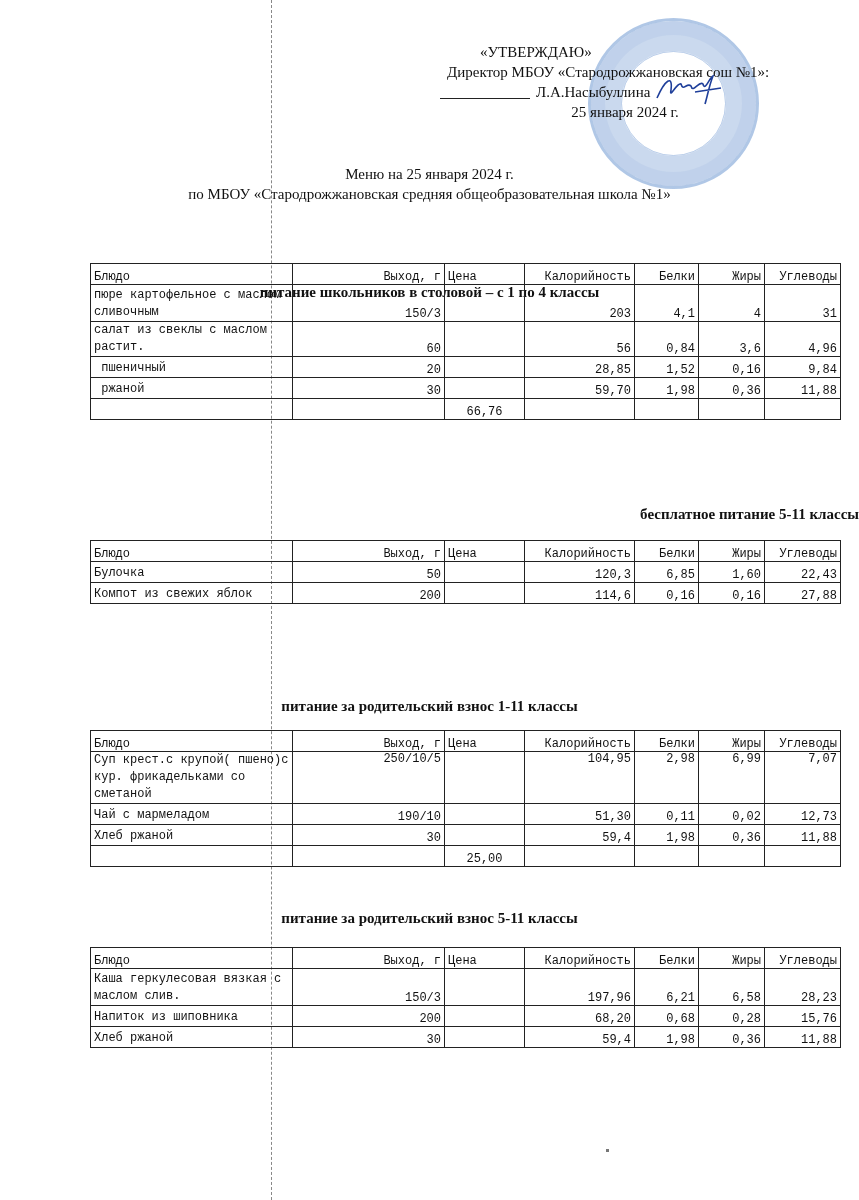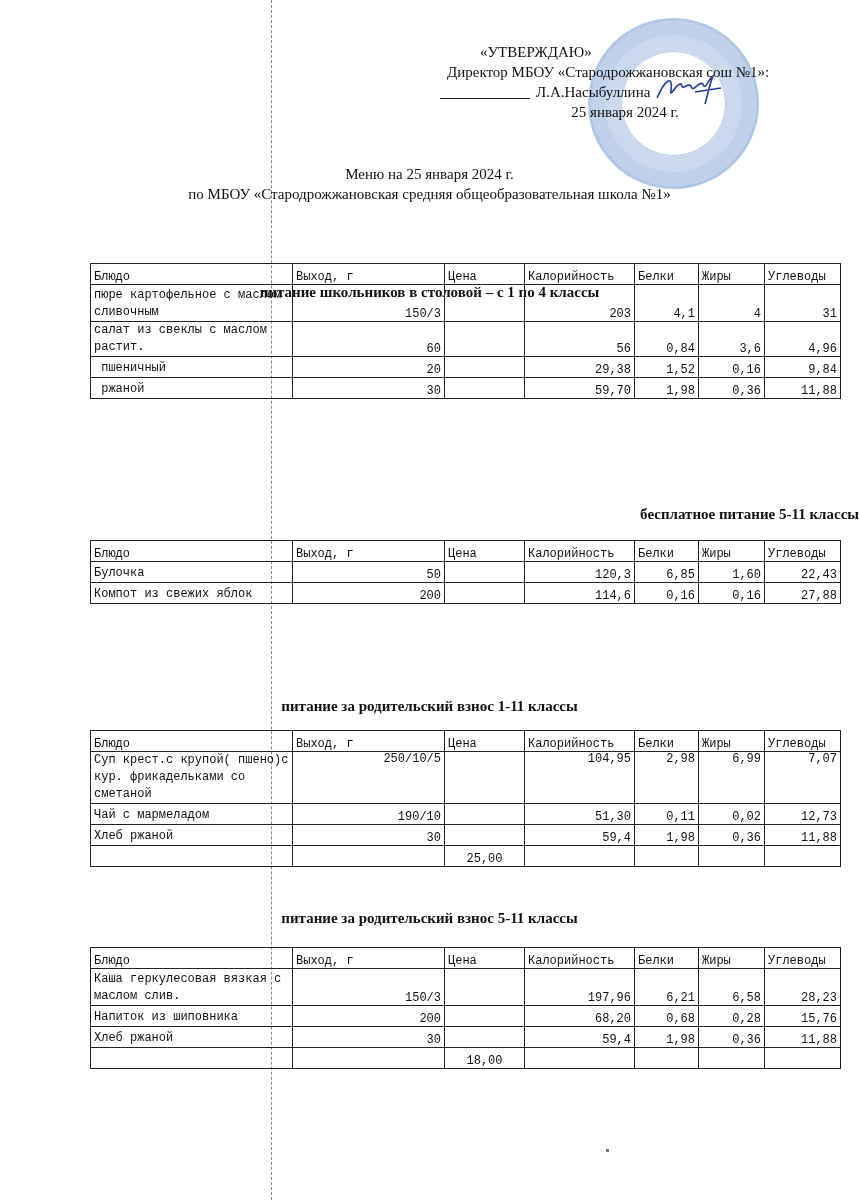--- a/index.html
+++ b/index.html
@@ -45,21 +45,21 @@
     position: absolute; left: 60px; width: 750px;
     border-collapse: collapse;
     font-family: Liberation Mono, monospace; font-size: 12px;
     table-layout: fixed;
     margin-left: 30px;
   }
   table.menu td, table.menu th {
     border: 1px solid #222; padding: 0 3px; height: 20px;
     font-weight: normal; vertical-align: bottom; white-space: nowrap;
   }
-  table.menu th { text-align: left; }
+  table.menu th { text-align: right; }
   table.menu th.c-name { text-align: left; }
   table.menu th.c-price { text-align: left; }
   table.menu td { text-align: right; }
   table.menu td.c-name { text-align: left; white-space: normal; line-height: 17px; }
   table.menu td.c-price { text-align: left; }
   table.menu tr.tall td { height: 36px; }
   table.menu tr.top td { vertical-align: top; }
   table.menu tr.total td.c-price { text-align: center; }
   .mark { position: absolute; left: 606px; top: 1149px; width: 3px; height: 3px; background: #777; }
 </style>
@@ -122,33 +122,42 @@
     <td class="c-price"></td>
     <td>56</td>
     <td>0,84</td>
     <td>3,6</td>
     <td>4,96</td>
   </tr>
   <tr>
     <td class="c-name" style="white-space:pre;"> пшеничный</td>
     <td>20</td>
     <td class="c-price"></td>
-    <td>29,38</td>
+    <td>28,85</td>
     <td>1,52</td>
     <td>0,16</td>
     <td>9,84</td>
   </tr>
   <tr>
     <td class="c-name" style="white-space:pre;"> ржаной</td>
     <td>30</td>
     <td class="c-price"></td>
     <td>59,70</td>
     <td>1,98</td>
     <td>0,36</td>
     <td>11,88</td>
+  </tr>
+  <tr class="total">
+    <td class="c-name"></td>
+        <td></td>
+    <td class="c-price">66,76</td>
+    <td></td>
+        <td></td>
+        <td></td>
+        <td></td>
   </tr>
 </tbody>
   </table>
 
 <div class="section-title" style="top:506px;text-align:right;">бесплатное питание 5-11 классы</div>
 <table class="menu" style="top:540px;">
   <colgroup>
       <col style="width:202px">
       <col style="width:152px">
       <col style="width:80px">
@@ -289,25 +298,16 @@
   </tr>
   <tr>
     <td class="c-name">Хлеб ржаной</td>
     <td>30</td>
     <td class="c-price"></td>
     <td>59,4</td>
     <td>1,98</td>
     <td>0,36</td>
     <td>11,88</td>
   </tr>
-  <tr class="total">
-    <td class="c-name"></td>
-        <td></td>
-    <td class="c-price">18,00</td>
-    <td></td>
-        <td></td>
-        <td></td>
-        <td></td>
-  </tr>
 </tbody>
   </table>
 
 <div class="mark"></div>
 
 </body></html>

